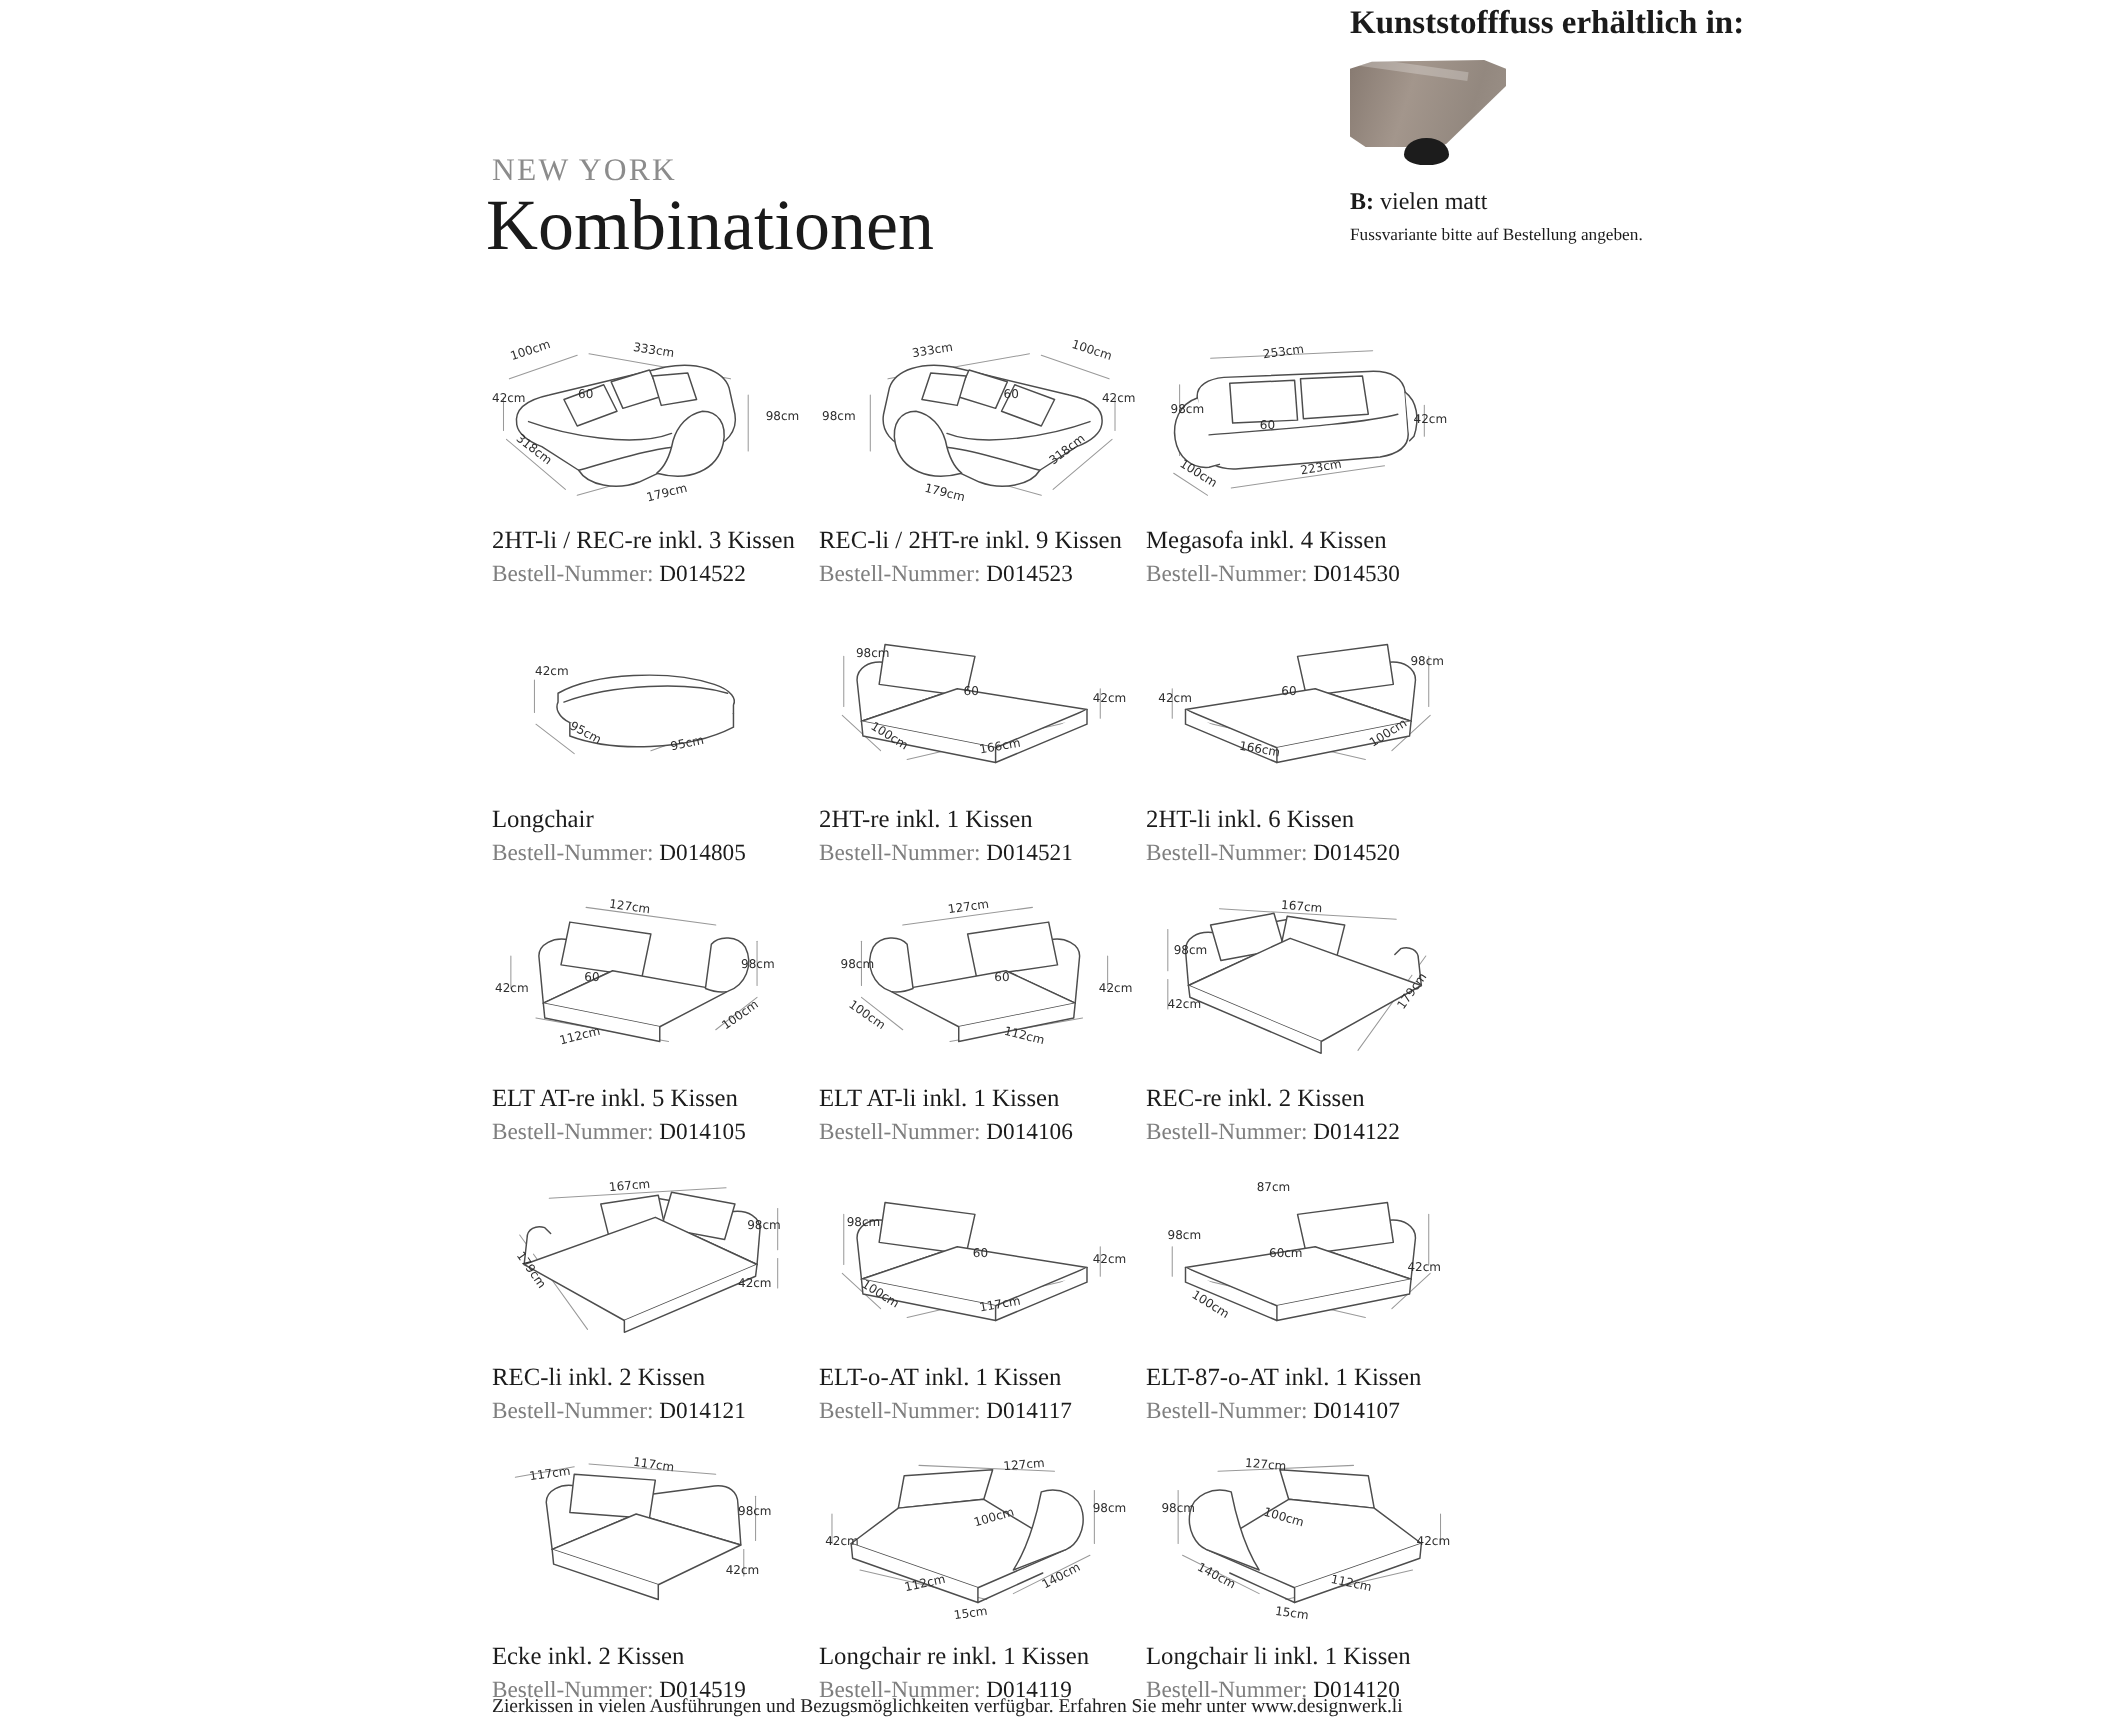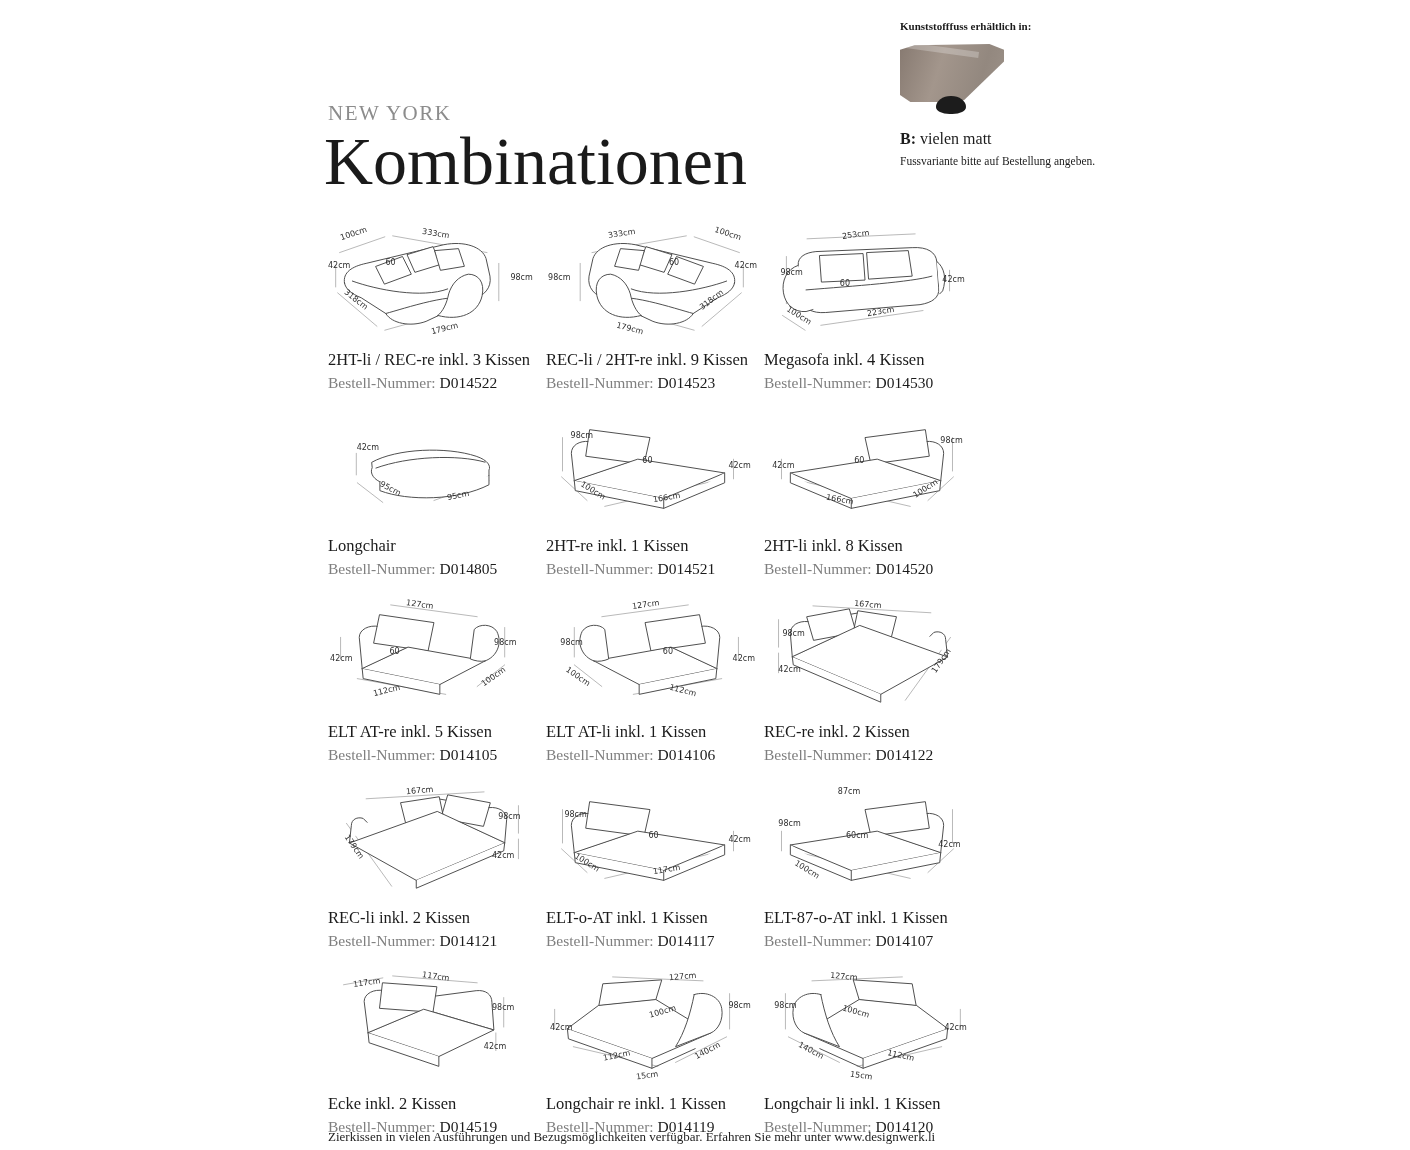--- a/index.html
+++ b/index.html
@@ -1,26 +1,26 @@
 <!DOCTYPE html>
 <html><head>
 <meta charset="utf-8">
 <style>
   html,body{margin:0;padding:0;background:#fff;}
   .page{position:relative;width:1410px;height:1150px;background:#fff;overflow:hidden;
         font-family:"Liberation Serif",serif;color:#1b1b1b;}
   
   .kicker{position:absolute;left:328px;top:101px;font-size:21px;letter-spacing:1.5px;color:#8c8c8c;}
-  .title{position:absolute;left:324px;top:126px;font-size:68px;line-height:1.05;color:#1a1a1a;}
+  .title{position:absolute;left:324px;top:126px;font-size:48px;line-height:1.05;color:#1a1a1a;}
   .logo{position:absolute;left:487px;top:30px;width:240px;height:80px;}
   .logo svg{position:absolute;left:0;top:0;}
   .logo .ltxt{position:absolute;left:70px;top:26px;font-weight:bold;font-size:15px;line-height:1.35;}
   
   .footinfo{position:absolute;left:900px;top:0;width:330px;}
-  .footinfo h3{margin:20px 0 0 0;font-size:11px;font-weight:bold;}
+  .footinfo h3{margin:2px 0 0 0;font-size:22px;font-weight:bold;}
   .foot-img{position:relative;width:104px;height:76px;margin-top:12px;}
   .fabric{position:absolute;left:0;top:0;width:100%;height:58px;
           background:linear-gradient(108deg,#877a71 0%,#a3968c 38%,#93887f 75%,#9c9188 100%);
           clip-path:polygon(0 10%,14% 2%,86% 0,100% 10%,100% 30%,62% 96%,58% 100%,10% 100%,0 88%);}
   .fabric::after{content:"";position:absolute;left:6%;top:6%;width:70%;height:10%;
           background:rgba(255,255,255,.25);transform:rotate(8deg);}
   .footpeg{position:absolute;left:36px;top:52px;width:30px;height:18px;background:#1c1c1c;
           border-radius:50% 50% 46% 46% / 62% 62% 40% 40%;}
   .bline{margin-top:10px;font-size:16px;}
   .bline .b{font-weight:bold;}
@@ -299,21 +299,21 @@
       <div class="diagram">
         <svg viewBox="0 0 205 116">
             <use href="#sk-mod" transform="translate(205,0) scale(-1 1)"></use>
           </svg>
         <i class="dim" style="left:4%;top:42%">42cm</i>
         <i class="dim" style="left:44%;top:38%">60</i>
         <i class="dim" style="left:86%;top:20%">98cm</i>
         <i class="dim" style="left:30%;top:72%;transform:rotate(10deg)">166cm</i>
         <i class="dim" style="left:72%;top:62%;transform:rotate(-32deg)">100cm</i>
       </div>
-      <div class="pname">2HT-li inkl. 8 Kissen</div>
+      <div class="pname">2HT-li inkl. 6 Kissen</div>
       <div class="pcode">
         <span class="lab">Bestell-Nummer:</span>
         <span class="num">D014520</span>
       </div>
     </div>
 
     <div class="cell">
       <div class="diagram">
         <svg viewBox="0 0 205 116">
             <use href="#sk-eltat"></use>

